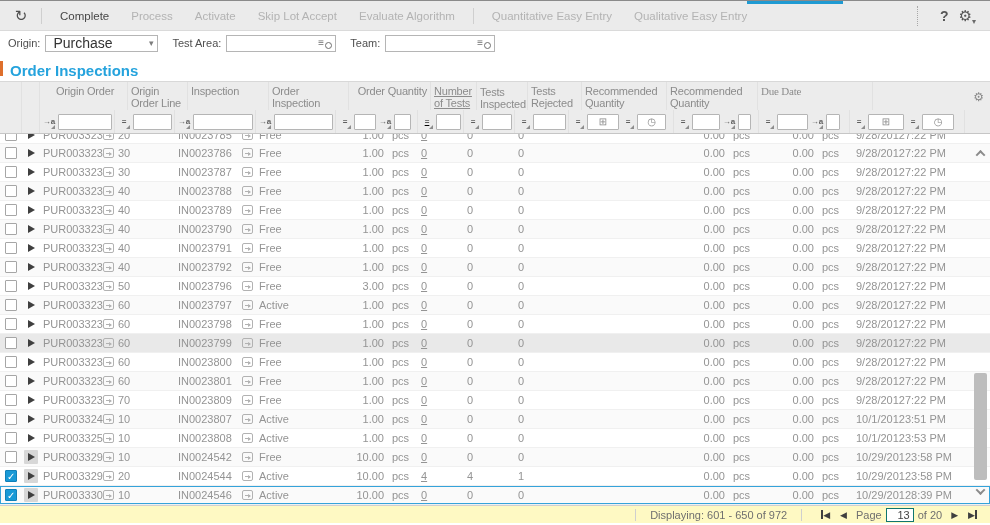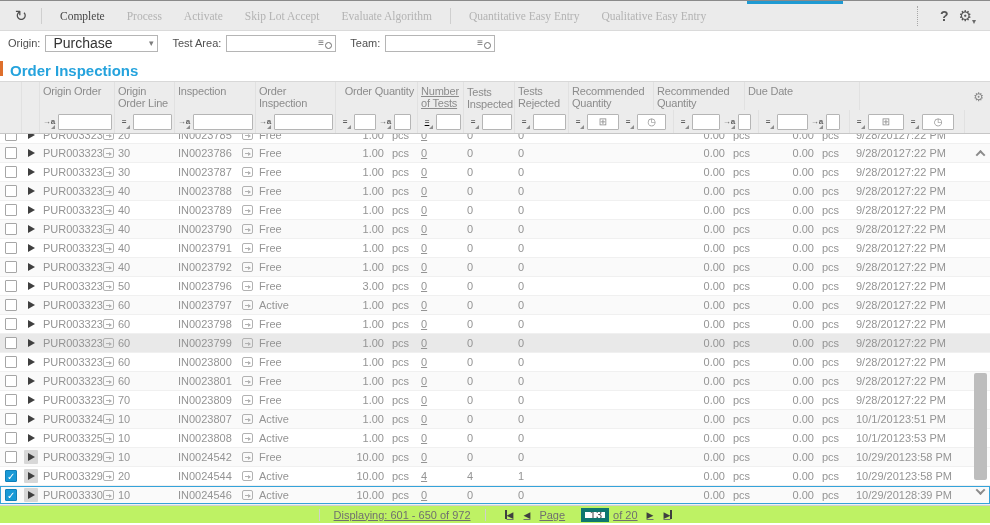--- a/index.html
+++ b/index.html
@@ -10,21 +10,21 @@
     background: #fff; overflow: hidden;
     border-top: 1px solid #8a8a8a;
   }
   
   .top-strip { position:absolute; left:747px; top:0; width:96px; height:3px; background:#1f9ad2; z-index:5; }
 
   
   .toolbar { height:30px; background:#ebebeb; border-bottom:1px solid #dadada; display:flex; align-items:center; padding:0 10px 0 8px; }
   .tb-refresh { font-size:15px; color:#4f4f4f; width:26px; text-align:center; cursor:pointer; }
   .tb-sep { width:1px; height:16px; background:#cfcfcf; margin:0 7px; }
-  .tb-btn { font-size:11.5px; color:#474747; padding:0 11px; cursor:pointer; white-space:nowrap;font-family:Liberation Serif, serif; }
+  .tb-btn { font-size:11.5px; color:#474747; padding:0 11px; cursor:pointer; white-space:nowrap; }
   .tb-btn.disabled { color:#b3b3b3; }
   .tb-right { margin-left:auto; display:flex; align-items:center; }
   .tb-dots { height:20px; border-left:1px dotted #a8a8a8; margin:0 12px; }
   .tb-help { font-size:14px; font-weight:bold; color:#565656; margin:0 10px; cursor:pointer; }
   .tb-gear { font-size:15px; color:#565656; cursor:pointer; position:relative; margin-right:4px; }
   .tb-gear .caret { font-size:8px; color:#6a6a6a; position:relative; top:3px; }
 
   
   .params { height:24px; display:flex; align-items:center; padding:0 8px; background:#fff; }
   .p-label { font-size:11px; color:#4f4f4f; margin-right:5px; white-space:nowrap; }
@@ -91,26 +91,26 @@
   
   .scroll { position:absolute; right:2px; top:2px; width:15px; bottom:2px; }
   .s-arrow { position:absolute; left:0; width:15px; height:15px; display:flex; align-items:center; justify-content:center; cursor:pointer; }
   .s-up { top:10px; } .s-down { bottom:4px; }
   .chev { width:7px; height:7px; border-left:2px solid #8b8b8b; border-top:2px solid #8b8b8b; }
   .s-up .chev { transform:rotate(45deg) translate(1px,1px); }
   .s-down .chev { transform:rotate(225deg) translate(1px,1px); }
   .s-thumb { position:absolute; left:1px; width:13px; top:237px; height:107px; background:#bdbdbd; border-radius:2px; cursor:grab; }
 
   
-  .footer { height:18px; border-top:1px solid #cfcfcf; display:flex; align-items:center; justify-content:center; font-size:11px; color:#6f6f6f; padding-right:8px; background:#bef264;text-decoration:underline; }
+  .footer { height:18px; border-top:1px solid #cfcfcf; display:flex; align-items:center; justify-content:flex-end; font-size:11px; color:#6f6f6f; padding-right:8px; background:#fef9c3; }
   .f-sep { width:1px; height:12px; background:#cfcfcf; margin:0 14px; }
   .pg-icon { color:#3f3f3f; font-size:9px; cursor:pointer; margin:0 5px; display:flex; align-items:center; }
   .pg-icon .bar { width:2px; height:9px; background:#3f3f3f; }
   .pg-label { margin:0 4px; }
-  .pg-input { width:28px; height:14px; border:4px solid #0f766e; text-align:right; font-size:11px; color:#444; padding-right:3px; font-family:"Liberation Sans",sans-serif; outline:none;margin-left:12px; }
+  .pg-input { width:28px; height:14px; border:1px solid #0f766e; text-align:right; font-size:11px; color:#444; padding-right:3px; font-family:"Liberation Sans",sans-serif; outline:none; }
 </style>
 </head>
 <body>
 
 <div class="app">
   <div class="top-strip"></div>
 
   <div class="toolbar">
     <span class="tb-refresh">↻</span>
     <span class="tb-sep"></span>
@@ -149,21 +149,21 @@
 
   <div class="title-row">
     <span class="notch"></span>
     <span class="grid-title">Order Inspections</span>
   </div>
 
   <div class="ghead">
     <div class="hrow">
       <div class="cell c-check hcell"></div>
       <div class="cell c-arrow hcell"></div>
-      <div class="cell c-po hcell" style="align-items:flex-start;">
+      <div class="cell c-po hcell" style="align-items:flex-start;margin-left:13px;">
           <span>Origin Order</span>
         </div>
       <div class="cell c-line hcell" style="align-items:flex-start;">
           <span>Origin Order Line</span>
         </div>
       <div class="cell c-insp hcell" style="align-items:flex-start;">
           <span>Inspection</span>
         </div>
       <div class="cell c-status hcell" style="align-items:flex-start;">
           <span>Order Inspection Status</span>
@@ -179,21 +179,21 @@
         </div>
       <div class="cell c-tr hcell" style="align-items:flex-start;">
           <span>Tests Rejected</span>
         </div>
       <div class="cell c-ra hcell" style="align-items:flex-start;">
           <span>Recommended Quantity Accepted</span>
         </div>
       <div class="cell c-rr hcell" style="align-items:flex-start;">
           <span>Recommended Quantity Rejected</span>
         </div>
-      <div class="cell c-dd hcell" style="align-items:flex-start;">
+      <div class="cell c-dd hcell" style="align-items:flex-start;font-family:Liberation Serif, serif;">
           <span>Due Date</span>
         </div>
       <div class="cell c-gear hcell nob"></div>
     </div>
     <div class="frow">
       <div class="cell c-check fcell"></div>
       <div class="cell c-arrow fcell"></div>
       <div class="cell c-po fcell">
           <span class="fop">→a</span>
           <input class="fin" style="">

